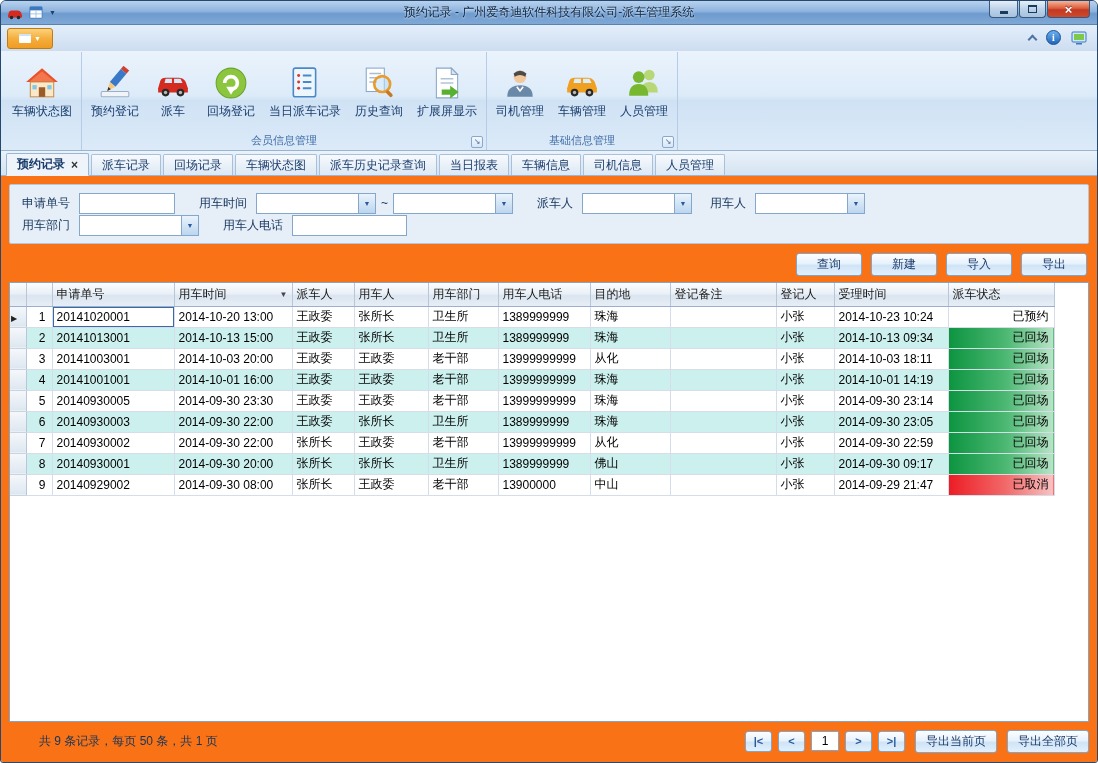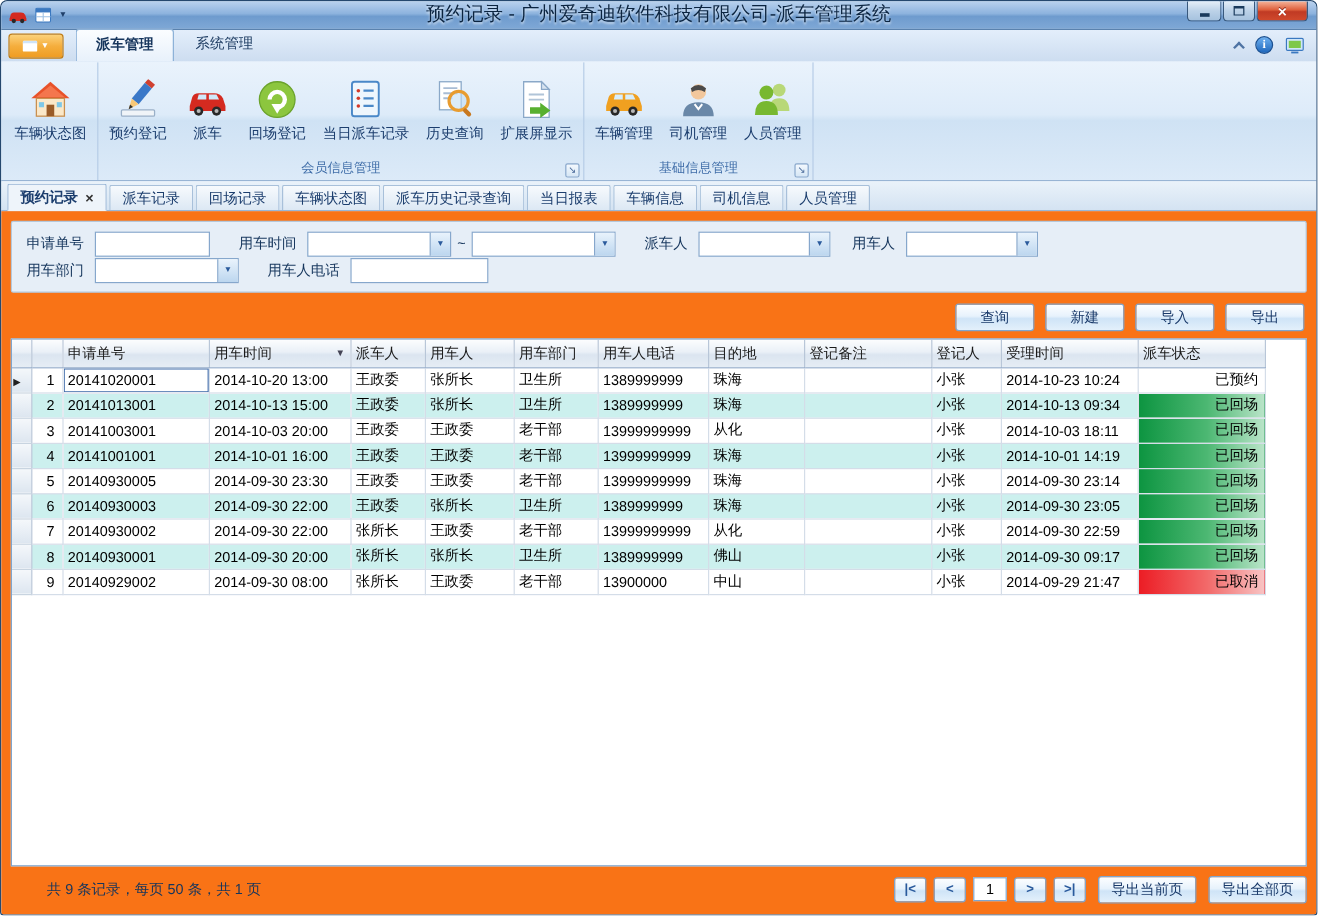--- a/index.html
+++ b/index.html
@@ -16,21 +16,21 @@
   }
   
   .titlebar{
     position:relative; height:24px; flex:0 0 24px;
     background:linear-gradient(180deg,#b9d2ee 0%,#8db3de 45%,#6e9bce 55%,#7fa8d6 100%);
     border-bottom:1px solid #5a82ae;
     display:flex; align-items:center; padding:0 6px;
   }
   .titlebar .title{
     position:absolute; left:0; right:0; text-align:center;
-    color:#0b2440; text-shadow:0 1px 2px rgba(255,255,255,.75); font-size:16px;
+    color:#0b2440; text-shadow:0 1px 2px rgba(255,255,255,.75); font-size:12px;
   }
   .app-ico{ width:18px; height:18px; display:flex; align-items:center; z-index:2;}
   .app-ico svg{width:16px;height:16px;}
   .qat-ico{ width:18px; height:18px; display:flex; align-items:center; margin-left:4px; z-index:2;}
   .qat-ico svg{width:14px;height:14px;}
   .qat-arrow{ font-size:7px; color:#20406a; margin-left:2px; z-index:2;}
   .winbtns{ position:absolute; top:0; right:7px; display:flex; gap:1px; z-index:3;}
   .wbtn{
     height:17px; border:1px solid #38587c; border-top:none;
     border-radius:0 0 4px 4px;
@@ -246,24 +246,20 @@
         </div>
       <div class="wbtn close">×</div>
     </div>
   </div>
 
   <div class="ribbon-tabs">
     <div class="appbtn">
       <span class="appbtn-ico"></span>
       <span class="appbtn-arr">▼</span>
     </div>
-    <div id="rtabs">
-        <div class="rtab active">派车管理</div>
-        <div class="rtab">系统管理</div>
-      </div>
     <div class="rtab-right">
       <span class="chev"></span>
       <span class="helpico">i</span>
       <span class="skinico">
         <svg viewBox="0 0 16 14">
             <rect x="1" y="1" width="14" height="10" rx="1" fill="#cfe6f8" stroke="#3a78c0"></rect>
             <rect x="3" y="3" width="10" height="6" fill="#7ec84a"></rect>
             <rect x="5" y="12" width="6" height="1.5" fill="#3a78c0"></rect>
           </svg>
       </span>
@@ -369,41 +365,41 @@
             <span class="rlabel">扩展屏显示</span>
           </div>
         </div>
         <div class="rgrouplabel"><span>会员信息管理</span><span class="launcher">↘</span></div>
       </div>
       <div class="rgroup">
         <div class="rbtns">
           <div class="rbtn">
             <span class="ricon">
               <svg viewBox="0 0 32 32">
+                <circle cx="16" cy="10" r="6" fill="#f2c79c"></circle>
+                <path d="M10 7 q6 -5 12 0 l-1 3 q-5 -3 -10 0 z" fill="#4a4a4a"></path>
+                <path d="M4 29 q0 -11 12 -11 q12 0 12 11 z" fill="#6a88a8"></path>
+                <path d="M13 19.5 l3 4 l3 -4" fill="none" stroke="#fff" stroke-width="1.5"></path>
+              </svg>
+            </span>
+            <span class="rlabel">司机管理</span>
+          </div>
+          <div class="rbtn">
+            <span class="ricon">
+              <svg viewBox="0 0 32 32">
                 <path d="M2 21 L4 14 Q5 11 9 11 L21 11 Q26 11 28 15 L30 21 L30 25 L2 25 Z" fill="#f0a020"></path>
                 <path d="M9 12 L8 16 L15 16 L15 12 Z" fill="#d8eefc"></path>
                 <path d="M17 12 L17 16 L25 16 L23 12 Z" fill="#d8eefc"></path>
                 <circle cx="9" cy="25" r="3.6" fill="#282828"></circle>
                 <circle cx="9" cy="25" r="1.6" fill="#b8b8b8"></circle>
                 <circle cx="23" cy="25" r="3.6" fill="#282828"></circle>
                 <circle cx="23" cy="25" r="1.6" fill="#b8b8b8"></circle>
               </svg>
             </span>
             <span class="rlabel">车辆管理</span>
-          </div>
-          <div class="rbtn">
-            <span class="ricon">
-              <svg viewBox="0 0 32 32">
-                <circle cx="16" cy="10" r="6" fill="#f2c79c"></circle>
-                <path d="M10 7 q6 -5 12 0 l-1 3 q-5 -3 -10 0 z" fill="#4a4a4a"></path>
-                <path d="M4 29 q0 -11 12 -11 q12 0 12 11 z" fill="#6a88a8"></path>
-                <path d="M13 19.5 l3 4 l3 -4" fill="none" stroke="#fff" stroke-width="1.5"></path>
-              </svg>
-            </span>
-            <span class="rlabel">司机管理</span>
           </div>
           <div class="rbtn">
             <span class="ricon">
               <svg viewBox="0 0 32 32">
                 <circle cx="21" cy="8.5" r="5" fill="#b8d878"></circle>
                 <path d="M13 25 q0 -10 8 -10 q8 0 8 10 z" fill="#b8d878"></path>
                 <circle cx="11" cy="10.5" r="5.5" fill="#78b830"></circle>
                 <path d="M2 28 q0 -11 9 -11 q9 0 9 11 z" fill="#78b830"></path>
               </svg>
             </span>

